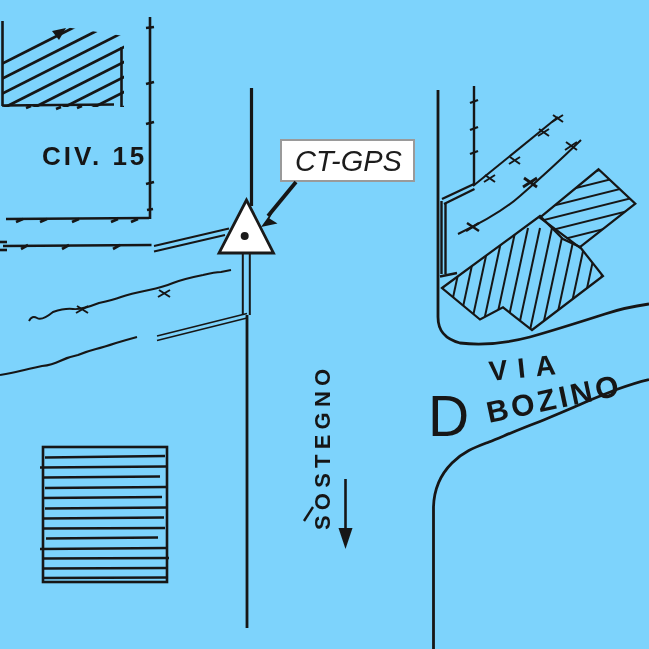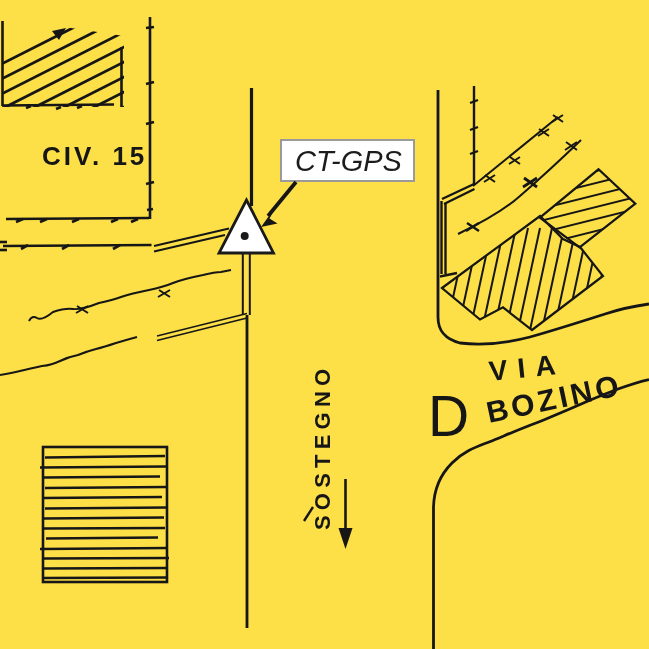--- a/index.html
+++ b/index.html
@@ -1,16 +1,16 @@
 <!DOCTYPE html>
 <html><head>
 <meta charset="utf-8">
 <style>
   html,body{margin:0;padding:0;background:#fff;}
-  #page{width:649px;height:649px;position:relative;background:#fde047;overflow:hidden;}
+  #page{width:649px;height:649px;position:relative;background:#7dd3fc;overflow:hidden;}
   svg{position:absolute;top:0;left:0;}
   text{font-family:"Liberation Sans", sans-serif;}
 </style>
 </head>
 <body>
 <div id="page">
 <svg width="649" height="649" viewBox="0 0 649 649">
   <defs>
     <clipPath id="clipTL">
           <polygon points="2,52 58,26 124,36 124,107 2,107"></polygon>

